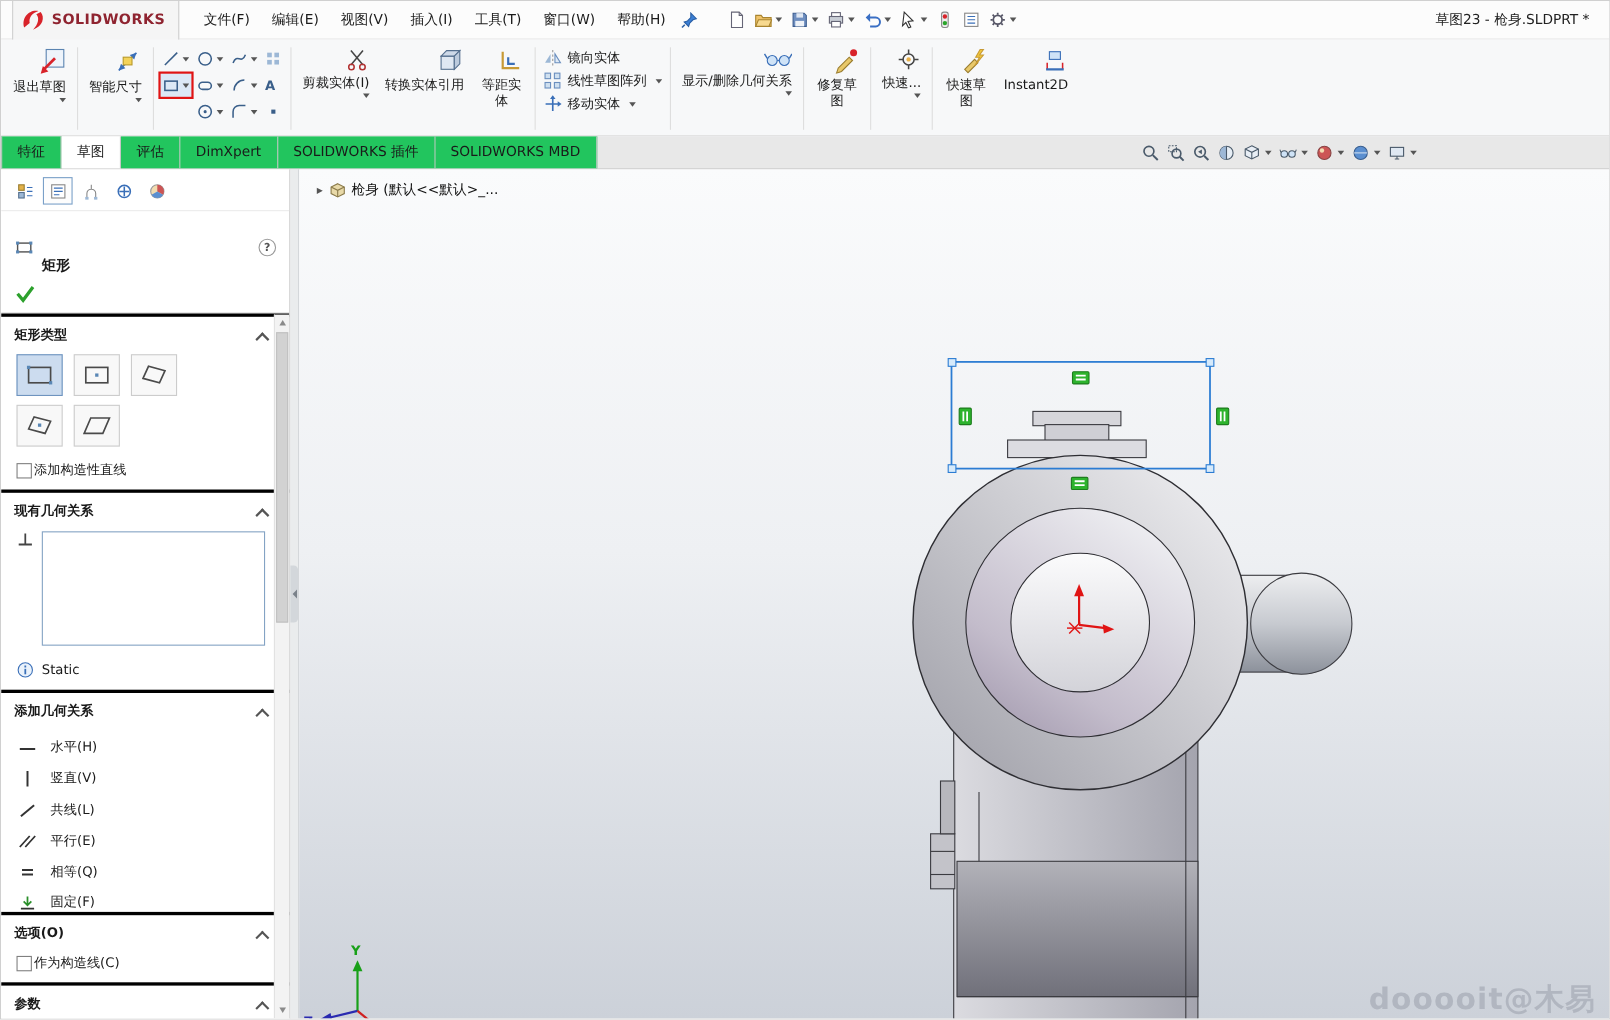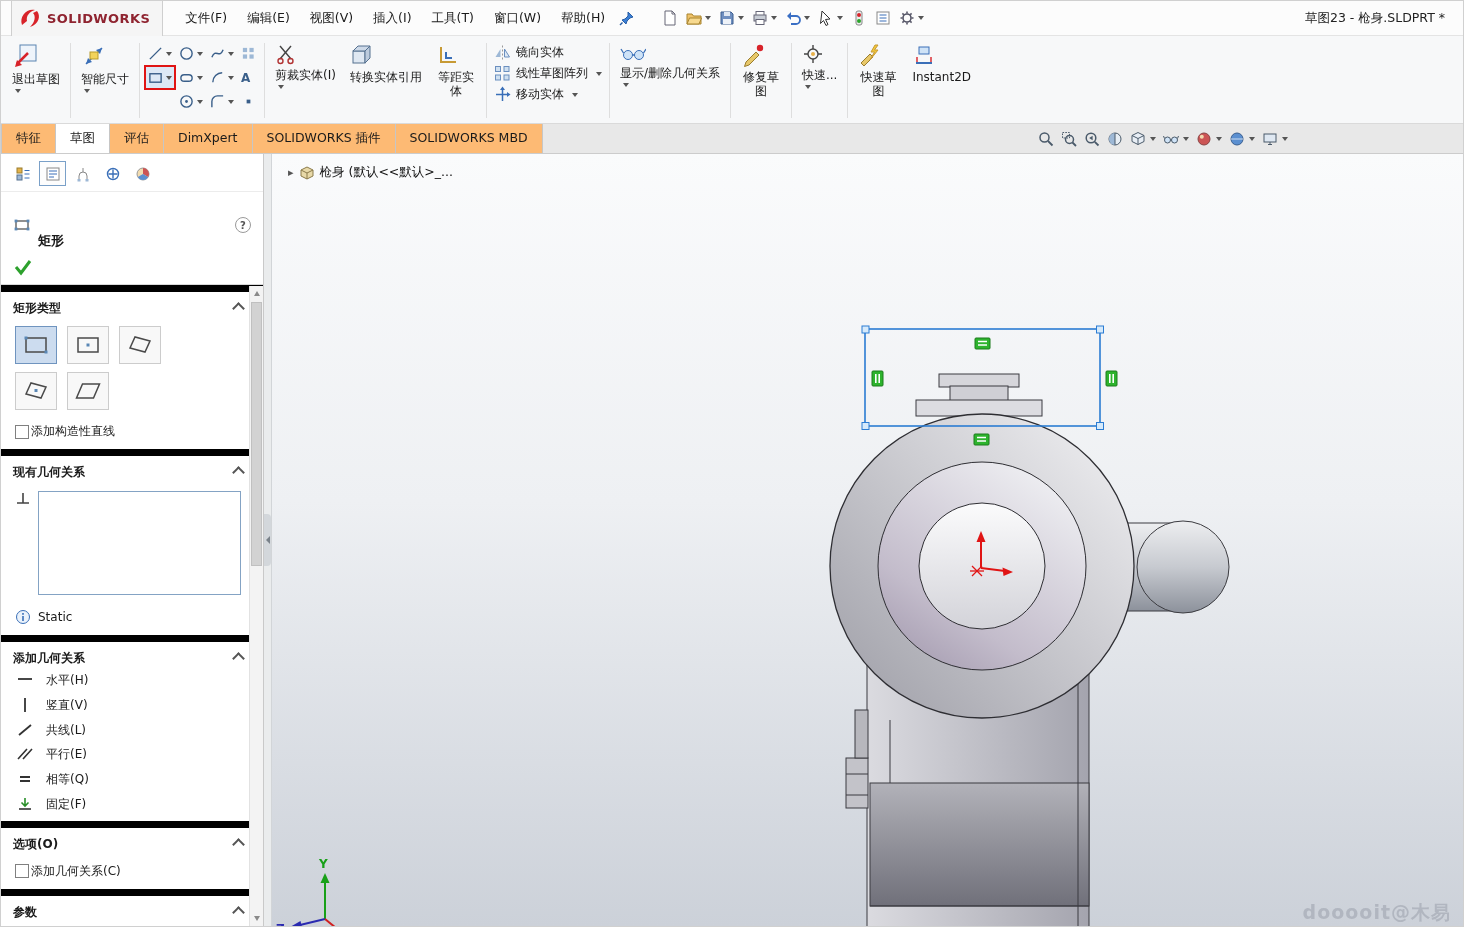--- a/index.html
+++ b/index.html
@@ -16,80 +16,80 @@
   .menus{display:flex;margin-left:12px;}
   .menu{padding:5px 10px;font-size:12.5px;}
   .pin{margin:0 8px 0 4px;}
   .qat{display:flex;align-items:center;margin-left:16px;gap:2px;}
   .qbtn{display:flex;align-items:center;padding:2px 3px;}
   .doc-title{margin-left:auto;font-size:12.5px;color:#222;padding-right:8px;}
 
   
   .rb{height:85px;flex:none;background:#f7f8f9;border-bottom:1px solid #dadada;display:flex;align-items:stretch;padding:2px 0 0 4px;}
   .rb-sep{width:1px;background:#dedede;margin:5px 3px;flex:none;}
-  .rb-big{display:flex;flex-direction:column;align-items:flex-start;justify-content:flex-start;padding:5px 7px 2px;gap:3px;text-align:center;}
+  .rb-big{display:flex;flex-direction:column;align-items:flex-end;justify-content:flex-start;padding:5px 7px 2px;gap:3px;text-align:center;}
   .rb-big .lbl{line-height:1.2;}
   .wrap3{width:40px;}
   .tools-grid{display:flex;gap:3px;padding:5px 3px;}
   .tg-col{display:flex;flex-direction:column;gap:3px;}
   .tg-btn{display:flex;align-items:center;padding:1px 2px;height:21px;box-sizing:border-box;}
   .tg-btn.redbox{background:#dce8f6;box-shadow:0 0 0 2px #e01414;}
   .mirror-group{display:flex;flex-direction:column;justify-content:flex-start;gap:4px;padding:6px 4px 0;}
   .mg-row{display:flex;align-items:center;gap:5px;}
 
   
   .tabs-row{height:29px;flex:none;background:#e8e8e8;border-bottom:1px solid #cccccc;display:flex;align-items:stretch;}
-  .tab{padding:6px 14px 0;background:#fdba74;border-right:1px solid #c6c6c6;font-size:12.5px;}
+  .tab{padding:6px 14px 0;background:#22c55e;border-right:1px solid #c6c6c6;font-size:12.5px;}
   .tab:first-child{border-left:1px solid #c6c6c6;}
   .tab.active{background:#ffffff;}
   .hud{margin-left:auto;display:flex;align-items:center;gap:7px;padding-right:175px;}
   .hud-btn{display:flex;align-items:center;gap:1px;}
 
   
   .main{flex:1;display:flex;min-height:0;}
 
   
   .panel{width:262px;flex:none;background:#fff;border-right:1px solid #c9c9c9;position:relative;overflow:hidden;display:flex;flex-direction:column;}
   .ptabs{display:flex;gap:3px;padding:7px 8px 5px;border-bottom:1px solid #ececec;}
   .ptab{width:25px;height:23px;display:flex;align-items:center;justify-content:center;border:1px solid transparent;}
   .ptab.active{background:#fdfdfd;border:1px solid #7aa0c8;}
   .pm-h{display:flex;align-items:center;gap:7px;padding:8px 12px 4px;}
   .pm-title{font-weight:bold;font-size:13px;margin-top:32px;}
   .help{margin-left:auto;width:16px;height:16px;border:1.5px solid #9a9a9a;border-radius:50%;display:flex;align-items:center;justify-content:center;font-size:10px;color:#555;font-weight:bold;box-sizing:border-box;}
   .okrow{padding:4px 12px 8px;border-bottom:1px solid #d8d8d8;}
-  .sec-h{display:flex;align-items:flex-start;padding:8px 12px 5px;font-weight:bold;border-top:7px solid #000000;}
+  .sec-h{display:flex;align-items:flex-end;padding:8px 12px 5px;font-weight:bold;border-top:3px solid #000000;}
   .chev{margin-left:auto;width:7px;height:7px;border-top:2px solid #555;border-right:2px solid #555;transform:rotate(-45deg);margin-right:8px;margin-top:4px;flex:none;}
   .rt-grid{display:flex;flex-wrap:wrap;gap:10px;row-gap:8px;padding:4px 0 8px 14px;width:176px;}
   .rt-btn{width:42px;height:38px;border:1px solid #cccccc;background:#f8f8f8;display:flex;align-items:center;justify-content:center;box-sizing:border-box;}
   .rt-btn.sel{background:#ccdcef;border-color:#6f94bf;}
   .chk-row{display:flex;align-items:center;gap:2px;padding:5px 14px 9px;}
   .cb{width:12px;height:12px;border:1px solid #808080;background:#fff;flex:none;}
   .exrel-body{display:flex;gap:7px;padding:5px 22px 6px 14px;}
   .listbox{flex:1;height:102px;border:1px solid #84a3c4;background:#fff;}
   .static-row{display:flex;align-items:center;gap:7px;padding:8px 14px 10px;}
-  .rel-row{display:flex;align-items:flex-start;gap:11px;padding:0 14px;height:29px;box-sizing:border-box;}
+  .rel-row{display:flex;align-items:flex-end;gap:11px;padding:0 14px;height:29px;box-sizing:border-box;}
   .rel-ic{width:20px;display:flex;justify-content:center;flex:none;}
   .spacer{flex:1;}
   .pscroll{position:absolute;right:0;top:132px;bottom:0;width:13px;background:#f3f3f3;border-left:1px solid #e2e2e2;}
   .sarrow{position:absolute;left:3.5px;width:0;height:0;border-left:3.5px solid transparent;border-right:3.5px solid transparent;}
   .sarrow.up{top:5px;border-bottom:5px solid #8a8a8a;}
   .sarrow.down{bottom:5px;border-top:5px solid #8a8a8a;}
   .sthumb{position:absolute;left:1px;right:1px;top:16px;height:262px;background:#d2d2d2;border:1px solid #c0c0c0;}
 
   
   .splitter{width:7px;flex:none;background:#eaeced;border-right:1px solid #d2d5d8;position:relative;}
   .split-handle{position:absolute;top:calc(50% - 26px);left:0;width:7px;height:52px;background:#d3d7db;border-radius:0 4px 4px 0;display:flex;align-items:center;justify-content:center;}
   .split-handle .tri{width:0;height:0;border-top:4px solid transparent;border-bottom:4px solid transparent;border-right:4px solid #7a828a;}
 
   
   .vp{flex:1;position:relative;background:linear-gradient(180deg,#fafbfc 0%,#eef0f3 45%,#ccd1d9 100%);overflow:hidden;}
   .model{position:absolute;left:0;top:0;}
   .tree-fly{position:absolute;left:16px;top:10px;display:flex;align-items:center;gap:6px;font-size:12.5px;color:#111;}
   .expander{color:#555;font-size:11px;}
-  .wm{position:absolute;right:12px;bottom:0px;font-size:19px;color:#abb0ba;opacity:.8;font-weight:bold;letter-spacing:1px;}
+  .wm{position:absolute;right:12px;bottom:0px;font-size:27px;color:#abb0ba;opacity:.8;font-weight:bold;letter-spacing:1px;}
 </style>
 </head>
 <body>
 
 <div id="app">
 
   <div class="mb">
     <div class="logo">
       <svg width="24" height="22" viewBox="0 0 24 22">
         <path d="M4 18 C1 9 9 1 17 3 C11 5 8 9 9 14 Z" fill="#d8232a"></path>
@@ -631,21 +631,21 @@
           </span>
         <span>固定(F)</span>
       </div>
 
       <div class="sec-h">
         <span>选项(O)</span>
         <span class="chev"></span>
       </div>
       <div class="chk-row">
         <span class="cb"></span>
-        <span>添加几何关系(C)</span>
+        <span>作为构造线(C)</span>
       </div>
 
       <div class="spacer"></div>
 
       <div class="sec-h">
         <span>参数</span>
         <span class="chev"></span>
       </div>
 
       <div class="pscroll">

